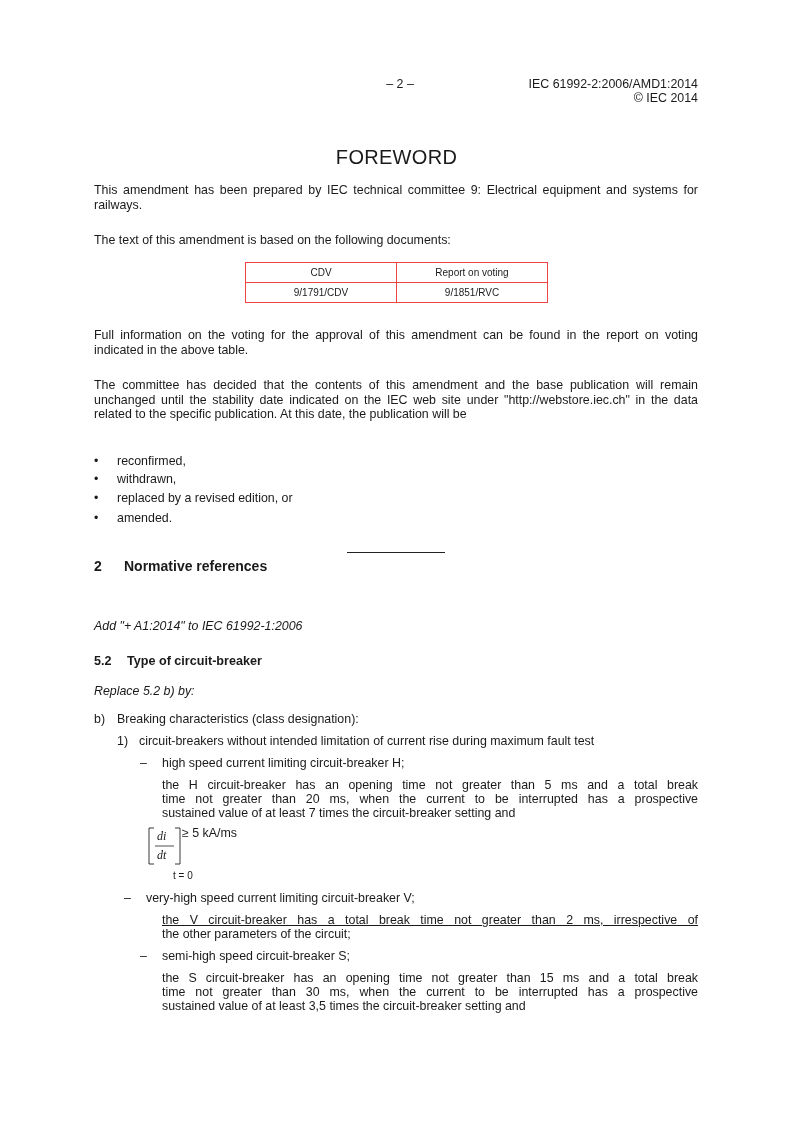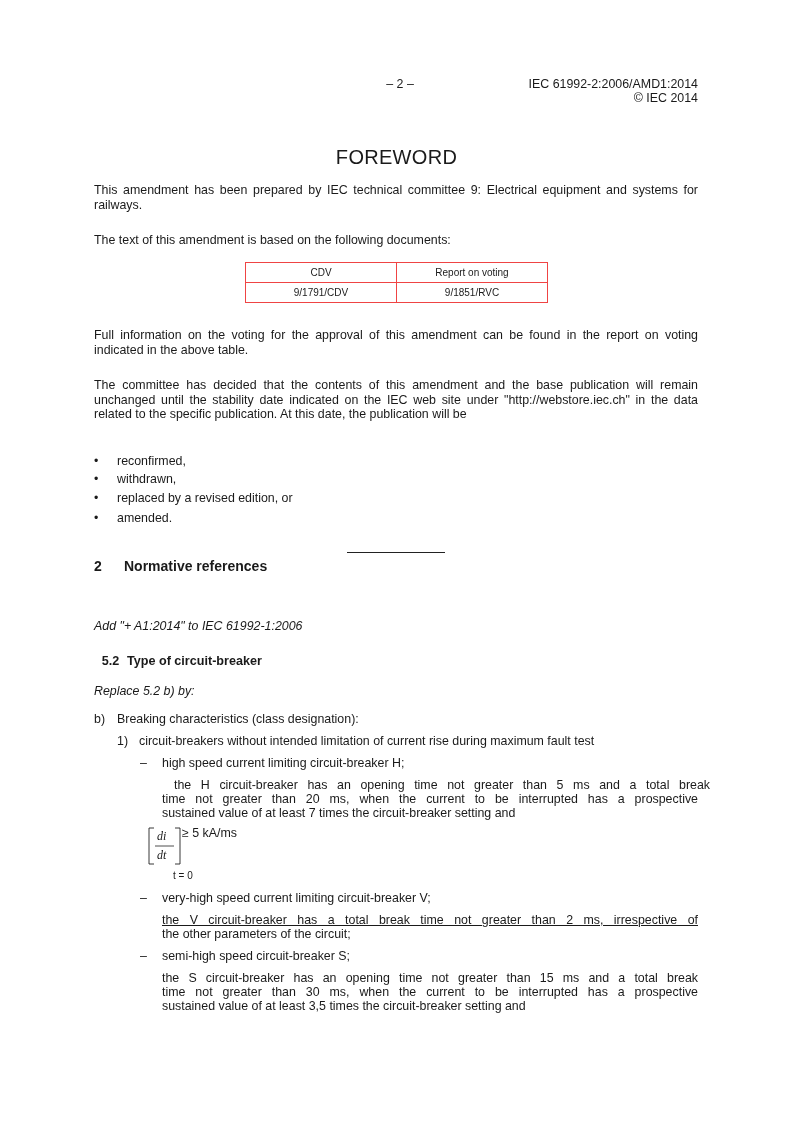--- a/index.html
+++ b/index.html
@@ -12,21 +12,21 @@
   .para { left: 94px; width: 604px; text-align: justify; line-height: 14.5px; }
   .para.last-left { text-align-last: left; }
   table.docs { position: absolute; left: 245px; top: 262px; border-collapse: collapse; font-size: 10px; }
   table.docs td { border: 1px solid #ef4444; width: 150px; height: 19px; text-align: center; padding: 0; }
   .bullet { left: 94px; line-height: 14px; }
   .bullet .dot { position: absolute; left: 0; }
   .bullet .txt { position: absolute; left: 23px; white-space: nowrap; }
   .rule { left: 347px; top: 552px; width: 98px; height: 0; border-top: 1px solid #222; }
   .h1 { left: 94px; top: 558px; font-weight: bold; font-size: 14px; }
   .h1 .num { display: inline-block; width: 30px; }
-  .h2 { left: 94px; top: 654px; font-weight: bold; font-size: 12.6px; text-align: center; }
+  .h2 { left: 94px; top: 654px; font-weight: bold; font-size: 12.6px; }
   .h2 .num { display: inline-block; width: 33px; }
   .ital { font-style: italic; }
   .line { white-space: nowrap; }
   .math { left: 148px; top: 826px; width: 160px; height: 60px; }
   .math svg { position: absolute; left: 0; top: 0; }
 </style>
 </head>
 <body>
 
 <div class="abs pgnum">– 2 –</div>
@@ -88,38 +88,38 @@
   <span style="display:inline-block;width:23px;">b)</span><span>Breaking characteristics (class designation):</span>
 </div>
 <div class="abs line" style="left:117px; top:734px;">
   <span style="display:inline-block;width:22px;">1)</span><span>circuit-breakers without intended limitation of current rise during maximum fault test</span>
 </div>
 
 <div class="abs line" style="left:140px; top:756px;">
   <span style="display:inline-block;width:22px;">–</span><span>high speed current limiting circuit-breaker H;</span>
 </div>
 <div class="abs" style="left:162px; top:778px; line-height:14.2px;">
-  <div class="line" style="width:536px; text-align:justify; text-align-last:justify;margin-left:12px;">the H circuit-breaker has an opening time not greater than 5 ms and a total break</div>
+  <div class="line" style="width:536px; text-align:justify; text-align-last:justify;">the H circuit-breaker has an opening time not greater than 5 ms and a total break</div>
   <div class="line" style="width:536px; text-align:justify; text-align-last:justify;">time not greater than 20 ms, when the current to be interrupted has a prospective</div>
   <div class="line">sustained value of at least 7 times the circuit-breaker setting and</div>
 </div>
 
 <div class="abs math">
   <svg width="160" height="60">
     <path d="M6 2 L1 2 L1 38 L6 38" fill="none" stroke="#222" stroke-width="0.9"></path>
     <path d="M27 2 L32 2 L32 38 L27 38" fill="none" stroke="#222" stroke-width="0.9"></path>
     <line x1="7" y1="20" x2="26" y2="20" stroke="#222" stroke-width="0.8"></line>
   </svg>
   <div class="abs" style="left:9px; top:3px; font-family:'Liberation Serif',serif; font-style:italic; font-size:12px;">di</div>
   <div class="abs" style="left:9px; top:22px; font-family:'Liberation Serif',serif; font-style:italic; font-size:12px;">dt</div>
   <div class="abs line" style="left:34px; top:0; font-size:12.4px;">≥ 5 kA/ms</div>
   <div class="abs line" style="left:25px; top:44px; font-size:10px;">t = 0</div>
 </div>
 
-<div class="abs line" style="left:140px; top:891px;">
+<div class="abs line" style="left:124px; top:891px;">
   <span style="display:inline-block;width:22px;">–</span><span>very-high speed current limiting circuit-breaker V;</span>
 </div>
 <div class="abs" style="left:162px; top:913px; line-height:14.2px;">
   <div class="line" style="width:536px; text-align:justify; text-align-last:justify;text-decoration:underline;">the V circuit-breaker has a total break time not greater than 2 ms, irrespective of</div>
   <div class="line">the other parameters of the circuit;</div>
 </div>
 
 <div class="abs line" style="left:140px; top:949px;">
   <span style="display:inline-block;width:22px;">–</span><span>semi-high speed circuit-breaker S;</span>
 </div>

